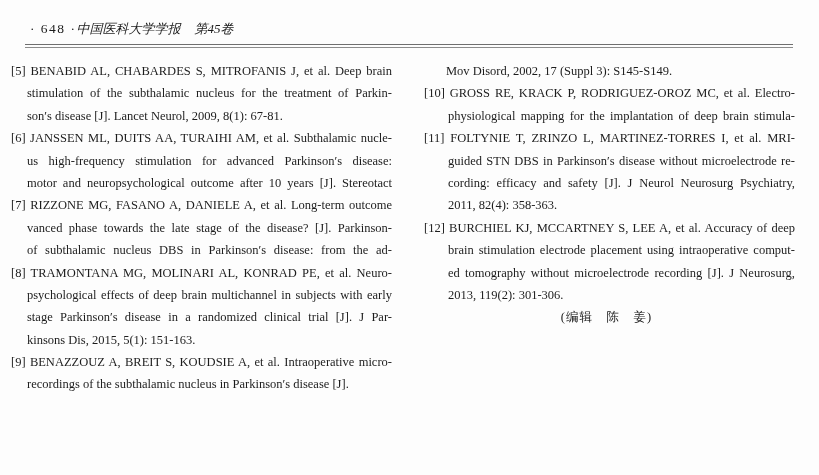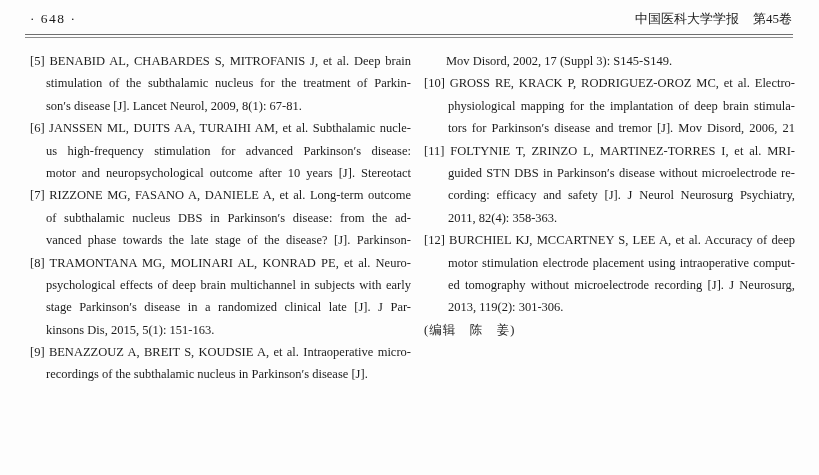--- a/index.html
+++ b/index.html
@@ -7,61 +7,60 @@
     width:819px;height:475px;
     background:#ffffff;
     font-family:"Liberation Serif","DejaVu Serif",serif;
     color:#1c1c1c;
     overflow:hidden;
   }
   .page{position:relative;width:819px;height:475px;background:#fdfdfd;}
 
   
   .hdr{
-    display:flex;justify-content:space-between;align-items:baseline;
-    padding:10px 27px 4px 30px;
+    display:flex;justify-content:flex-start;align-items:baseline;
+    padding:20px 27px 4px 30px;
   }
   .page-num{font-size:13.5px;letter-spacing:1.5px;}
-  .hdr-right{font-size:13px;}
+  .hdr-right{font-size:13px;font-style:italic;}
   .hdr-right .vol{margin-left:14px;}
 
   
   .rule{
     margin:2px 26px 0 25px;
     height:2px;
     border-top:1.4px solid #6f6f6f;
     border-bottom:1px solid #8c8c8c;
   }
 
   
   .columns{
     display:flex;justify-content:space-between;
     padding:12px 24px 0 11px;
-    margin-left:19px;
   }
   .col{overflow:hidden;}
   .col.left{width:381px;}
   .col.right{width:371px;}
 
   .ref-line{
     font-size:12.5px;
     line-height:22.4px;height:22.4px;
     overflow:hidden;
     text-align:justify;
     text-align-last:justify;
   }
   .ref-line.last{text-align-last:left;font-family:Liberation Serif, serif;}
   .col.left  .ref-line.cont{padding-left:16px;}
   .col.right .ref-line.cont{padding-left:24px;}
   .col.right .ref-line.hang{padding-left:22px;}
 
   .editor-line{
     font-size:12.5px;
     line-height:22.4px;height:22.4px;
-    text-align:left;
+    text-align:center;
     padding-right:6px;
     letter-spacing:1px;
   }
 </style>
 </head>
 <body>
 
 <div class="page">
 
   <div class="hdr">
@@ -80,52 +79,51 @@
           <div class="ref-line cont">stimulation of the subthalamic nucleus for the treatment of Parkin-</div>
           <div class="ref-line last cont">son′s disease [J]. Lancet Neurol, 2009, 8(1): 67-81.</div>
         </div>
         <div class="ref">
           <div class="ref-line"><span class="marker">[6]</span> JANSSEN ML, DUITS AA, TURAIHI AM, et al. Subthalamic nucle-</div>
           <div class="ref-line cont">us high-frequency stimulation for advanced Parkinson′s disease:</div>
           <div class="ref-line cont">motor and neuropsychological outcome after 10 years [J]. Stereotact</div>
         </div>
         <div class="ref">
           <div class="ref-line"><span class="marker">[7]</span> RIZZONE MG, FASANO A, DANIELE A, et al. Long-term outcome</div>
+          <div class="ref-line cont">vanced phase towards the late stage of the disease? [J]. Parkinson-</div>
           <div class="ref-line cont">of subthalamic nucleus DBS in Parkinson′s disease: from the ad-</div>
-          <div class="ref-line cont">vanced phase towards the late stage of the disease? [J]. Parkinson-</div>
         </div>
         <div class="ref">
           <div class="ref-line"><span class="marker">[8]</span> TRAMONTANA MG, MOLINARI AL, KONRAD PE, et al. Neuro-</div>
           <div class="ref-line cont">psychological effects of deep brain multichannel in subjects with early</div>
-          <div class="ref-line cont">stage Parkinson′s disease in a randomized clinical late [J]. J Par-</div>
+          <div class="ref-line cont">stage Parkinson′s disease in a randomized clinical trial [J]. J Par-</div>
           <div class="ref-line last cont">kinsons Dis, 2015, 5(1): 151-163.</div>
         </div>
         <div class="ref">
           <div class="ref-line"><span class="marker">[9]</span> BENAZZOUZ A, BREIT S, KOUDSIE A, et al. Intraoperative micro-</div>
           <div class="ref-line last cont">recordings of the subthalamic nucleus in Parkinson′s disease [J].</div>
         </div>
       </div>
     <div class="col right" id="col-right">
       <div class="ref">
           <div class="ref-line last hang">Mov Disord, 2002, 17 (Suppl 3): S145-S149.</div>
         </div>
         <div class="ref">
           <div class="ref-line"><span class="marker">[10]</span> GROSS RE, KRACK P, RODRIGUEZ-OROZ MC, et al. Electro-</div>
           <div class="ref-line cont">physiological mapping for the implantation of deep brain stimula-</div>
-          <div class="ref-line cont">tors for Parkinson′s disease and tremor [J]. Mov Disord, 2006, 21</div>
         </div>
         <div class="ref">
           <div class="ref-line"><span class="marker">[11]</span> FOLTYNIE T, ZRINZO L, MARTINEZ-TORRES I, et al. MRI-</div>
           <div class="ref-line cont">guided STN DBS in Parkinson′s disease without microelectrode re-</div>
           <div class="ref-line cont">cording: efficacy and safety [J]. J Neurol Neurosurg Psychiatry,</div>
           <div class="ref-line last cont">2011, 82(4): 358-363.</div>
         </div>
         <div class="ref">
           <div class="ref-line"><span class="marker">[12]</span> BURCHIEL KJ, MCCARTNEY S, LEE A, et al. Accuracy of deep</div>
-          <div class="ref-line cont">motor stimulation electrode placement using intraoperative comput-</div>
+          <div class="ref-line cont">brain stimulation electrode placement using intraoperative comput-</div>
           <div class="ref-line cont">ed tomography without microelectrode recording [J]. J Neurosurg,</div>
           <div class="ref-line last cont">2013, 119(2): 301-306.</div>
         </div>
         <div class="editor-line">(编辑　陈　姜)</div>
     </div>
   </div>
 
 </div>
 
 </body></html>

